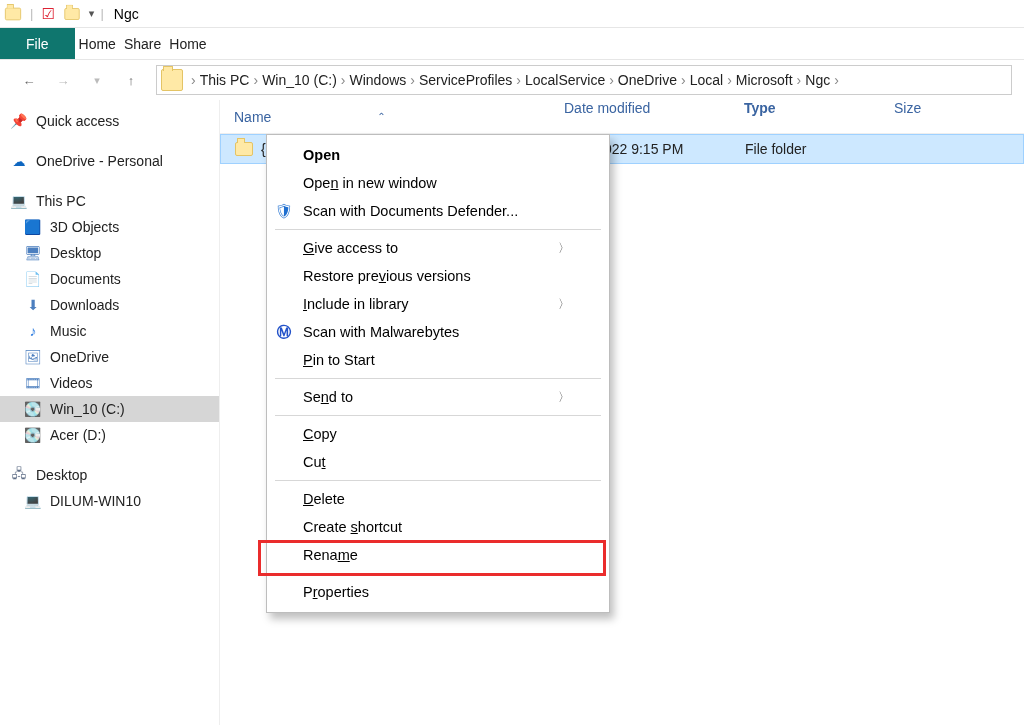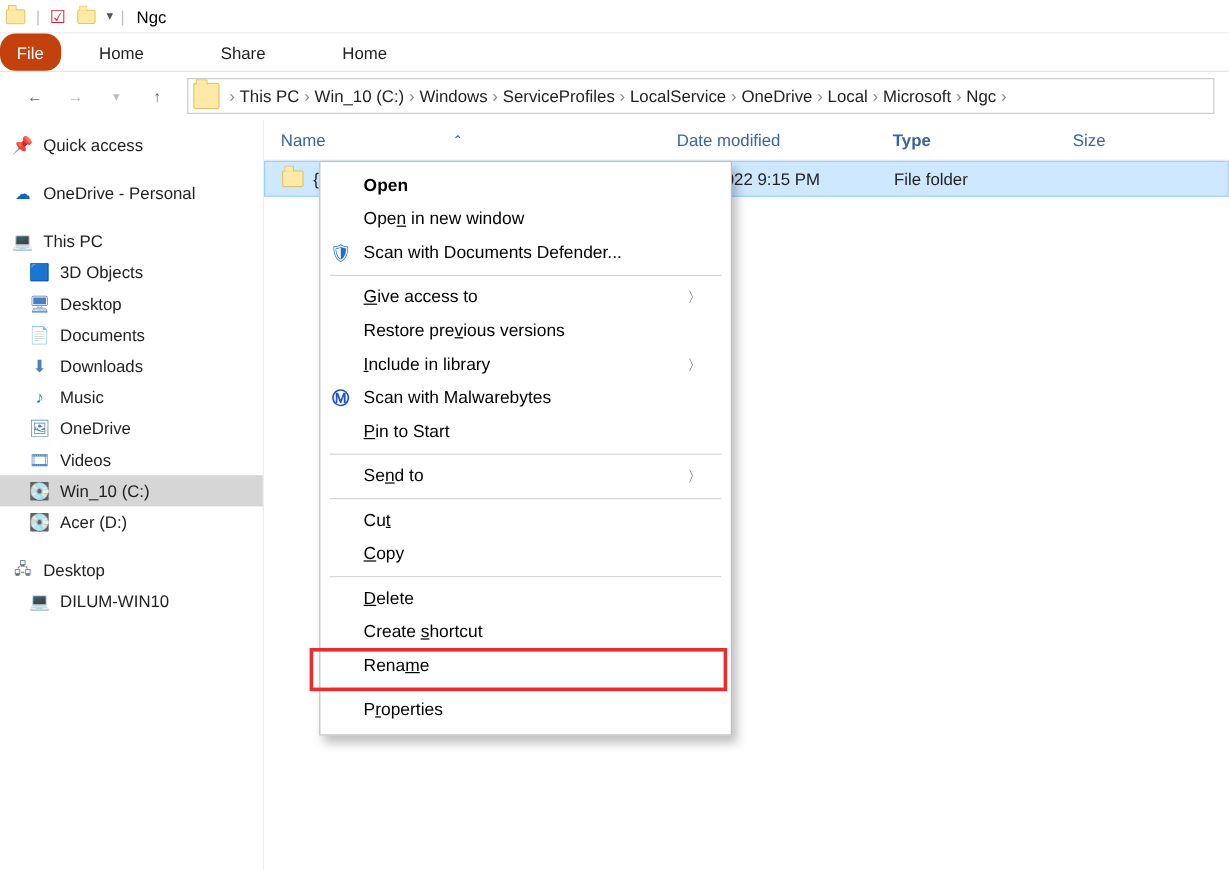--- a/index.html
+++ b/index.html
@@ -5,22 +5,22 @@
   * { box-sizing: border-box; margin: 0; padding: 0; font-family: "Segoe UI", Tahoma, sans-serif; }
   body { width: 1024px; height: 725px; background: #fff; overflow: hidden; font-size: 13px; color: #000; }
 
   
   .titlebar { height: 28px; display: flex; align-items: center; background: #fff; border-bottom: 1px solid #e6e6e6; }
   .titlebar .tb-item { margin: 0 4px; display: inline-flex; align-items: center; }
   .titlebar-title { margin-left: 6px; font-size: 14px; }
 
   
   .ribbon { height: 32px; display: flex; align-items: stretch; background: #fff; border-bottom: 1px solid #e6e6e6; }
-  .ribbon .tab { padding: 0 32px; display: flex; align-items: center; font-size: 14px; color: #222; }
-  .ribbon .tab.file { background: #c2410c; color: #fff; padding: 0 14px; border-radius: 13px; }
+  .ribbon .tab { padding: 0 4px; display: flex; align-items: center; font-size: 14px; color: #222; }
+  .ribbon .tab.file { background: #0f766e; color: #fff; padding: 0 26px; }
 
   
   .navbar { height: 40px; display: flex; align-items: center; padding: 0 12px; }
   .navbar .arrow { width: 22px; height: 22px; display: inline-flex; align-items: center; justify-content: center; color: #666; margin: 0 6px; }
   .navbar .arrow.dimmed { color: #bbb; }
   .breadcrumbs { flex: 1; height: 30px; border: 1px solid #ccc; display: flex; align-items: center; margin-left: 8px; background: #fff; }
   .crumb-folder { width: 22px; height: 22px; margin-left: 4px; background: #ffe9a6; border: 1px solid #e4c465; border-radius: 2px; position: relative; }
   .crumb-folder::before { content:""; position:absolute; top:-4px; left:1px; width:8px; height:4px; background:#ffe9a6; border:1px solid #e4c465; border-bottom:none; border-radius: 1px 1px 0 0; }
   .crumbs { display: flex; align-items: center; gap: 4px; margin-left: 8px; font-size: 14px; color:#222; }
   .crumbs .crumb { display: inline-flex; align-items: center; gap: 6px; }
@@ -30,39 +30,39 @@
   .main { display: flex; height: calc(725px - 28px - 32px - 40px); }
   .sidebar { width: 220px; border-right: 1px solid #eee; padding: 8px 0; }
   .sidebar .group { margin-bottom: 14px; }
   .sidebar .item { display: flex; align-items: center; padding: 4px 10px 4px 24px; gap: 8px; font-size: 14px; color:#222; }
   .sidebar .item .icon { width: 18px; height: 18px; display: inline-flex; align-items: center; justify-content: center; }
   .sidebar .item.root { padding-left: 10px; }
   .sidebar .item.selected { background: #d6d6d6; }
 
   
   .content { flex: 1; position: relative; }
-  .columns { display: flex; height: 34px; border-bottom: 1px solid #eee; align-items: center; color:#3a64a1; font-size: 14px; }
+  .columns { display: flex; height: 34px; border-bottom: 1px solid #eee; color:#3a64a1; font-size: 14px; }
   .col { padding-left: 14px; }
   .col.name { width: 330px; display:flex; align-items:center; gap:6px; }
   .col.modified { width: 180px; }
   .col.type { width: 150px; font-weight: bold; }
   .col.size { width: 100px; }
   .sortarrow { color:#3a64a1; font-size: 10px; margin-left: 100px; }
   .row { display: flex; height: 30px; align-items: center; }
   .row.selected { background: #cde8ff; border: 1px solid #9fd1ff; }
   .cell { padding-left: 14px; font-size: 14px; color:#222; }
   .cell.name { width: 330px; display:flex; align-items:center; gap:8px; }
   .cell.modified { width: 180px; }
   .cell.type { width: 150px; }
   .folder-icon-sm { width:18px; height:14px; background:#ffe9a6; border:1px solid #e4c465; border-radius:2px; position:relative; }
   .folder-icon-sm::before{content:"";position:absolute;top:-5px;left:1px;width:6px;height:4px;background:#ffe9a6;border:1px solid #e4c465;border-bottom:none;border-radius:1px 1px 0 0;}
 
   
   .context-menu { position: absolute; left: 46px; top: 34px; width: 344px; background:#fff; border:1px solid #bdbdbd; box-shadow: 4px 6px 8px rgba(0,0,0,0.25); padding: 6px 0; }
-  .menu-row { display: flex; align-items: center; height: 28px; padding-left: 36px; padding-right: 16px; font-size: 14.5px; color:#000; position:relative; }
+  .menu-row { display: flex; align-items: center; height: 28px; padding-left: 36px; padding-right: 31px; font-size: 14.5px; color:#000; position:relative; }
   .menu-row .label u { text-decoration: underline; }
   .menu-row .expand { margin-left:auto; color:#555; font-size:12px; padding-right: 8px; }
   .menu-row.bold .label { font-weight: 700; }
   .menu-row .micon { position:absolute; left:6px; width:22px; height:22px; display:inline-flex; align-items:center; justify-content:center; }
   .menu-sep { height: 9px; display:flex; align-items:center; margin: 0 8px; }
   .menu-sep hr { width:100%; border:none; border-top:1px solid #d7d7d7; }
   .highlight-box { position:absolute; left: 38px; top: 440px; width: 348px; height: 36px; border: 3px solid #ea2c2c; pointer-events:none; }
 
   
   .star-icon { color:#2ea2ff; font-size:14px; }
@@ -256,24 +256,24 @@
           <hr>
         </div>
       <div class="menu-row">
           <span class="label">Se<u>n</u>d to</span>
           <span class="expand">〉</span>
         </div>
       <div class="menu-sep">
           <hr>
         </div>
       <div class="menu-row">
+          <span class="label"><u>C</u>opy</span>
+        </div>
+      <div class="menu-row">
           <span class="label">Cu<u>t</u></span>
-        </div>
-      <div class="menu-row">
-          <span class="label"><u>C</u>opy</span>
         </div>
       <div class="menu-sep">
           <hr>
         </div>
       <div class="menu-row">
           <span class="label"><u>D</u>elete</span>
         </div>
       <div class="menu-row">
           <span class="label">Create <u>s</u>hortcut</span>
         </div>

